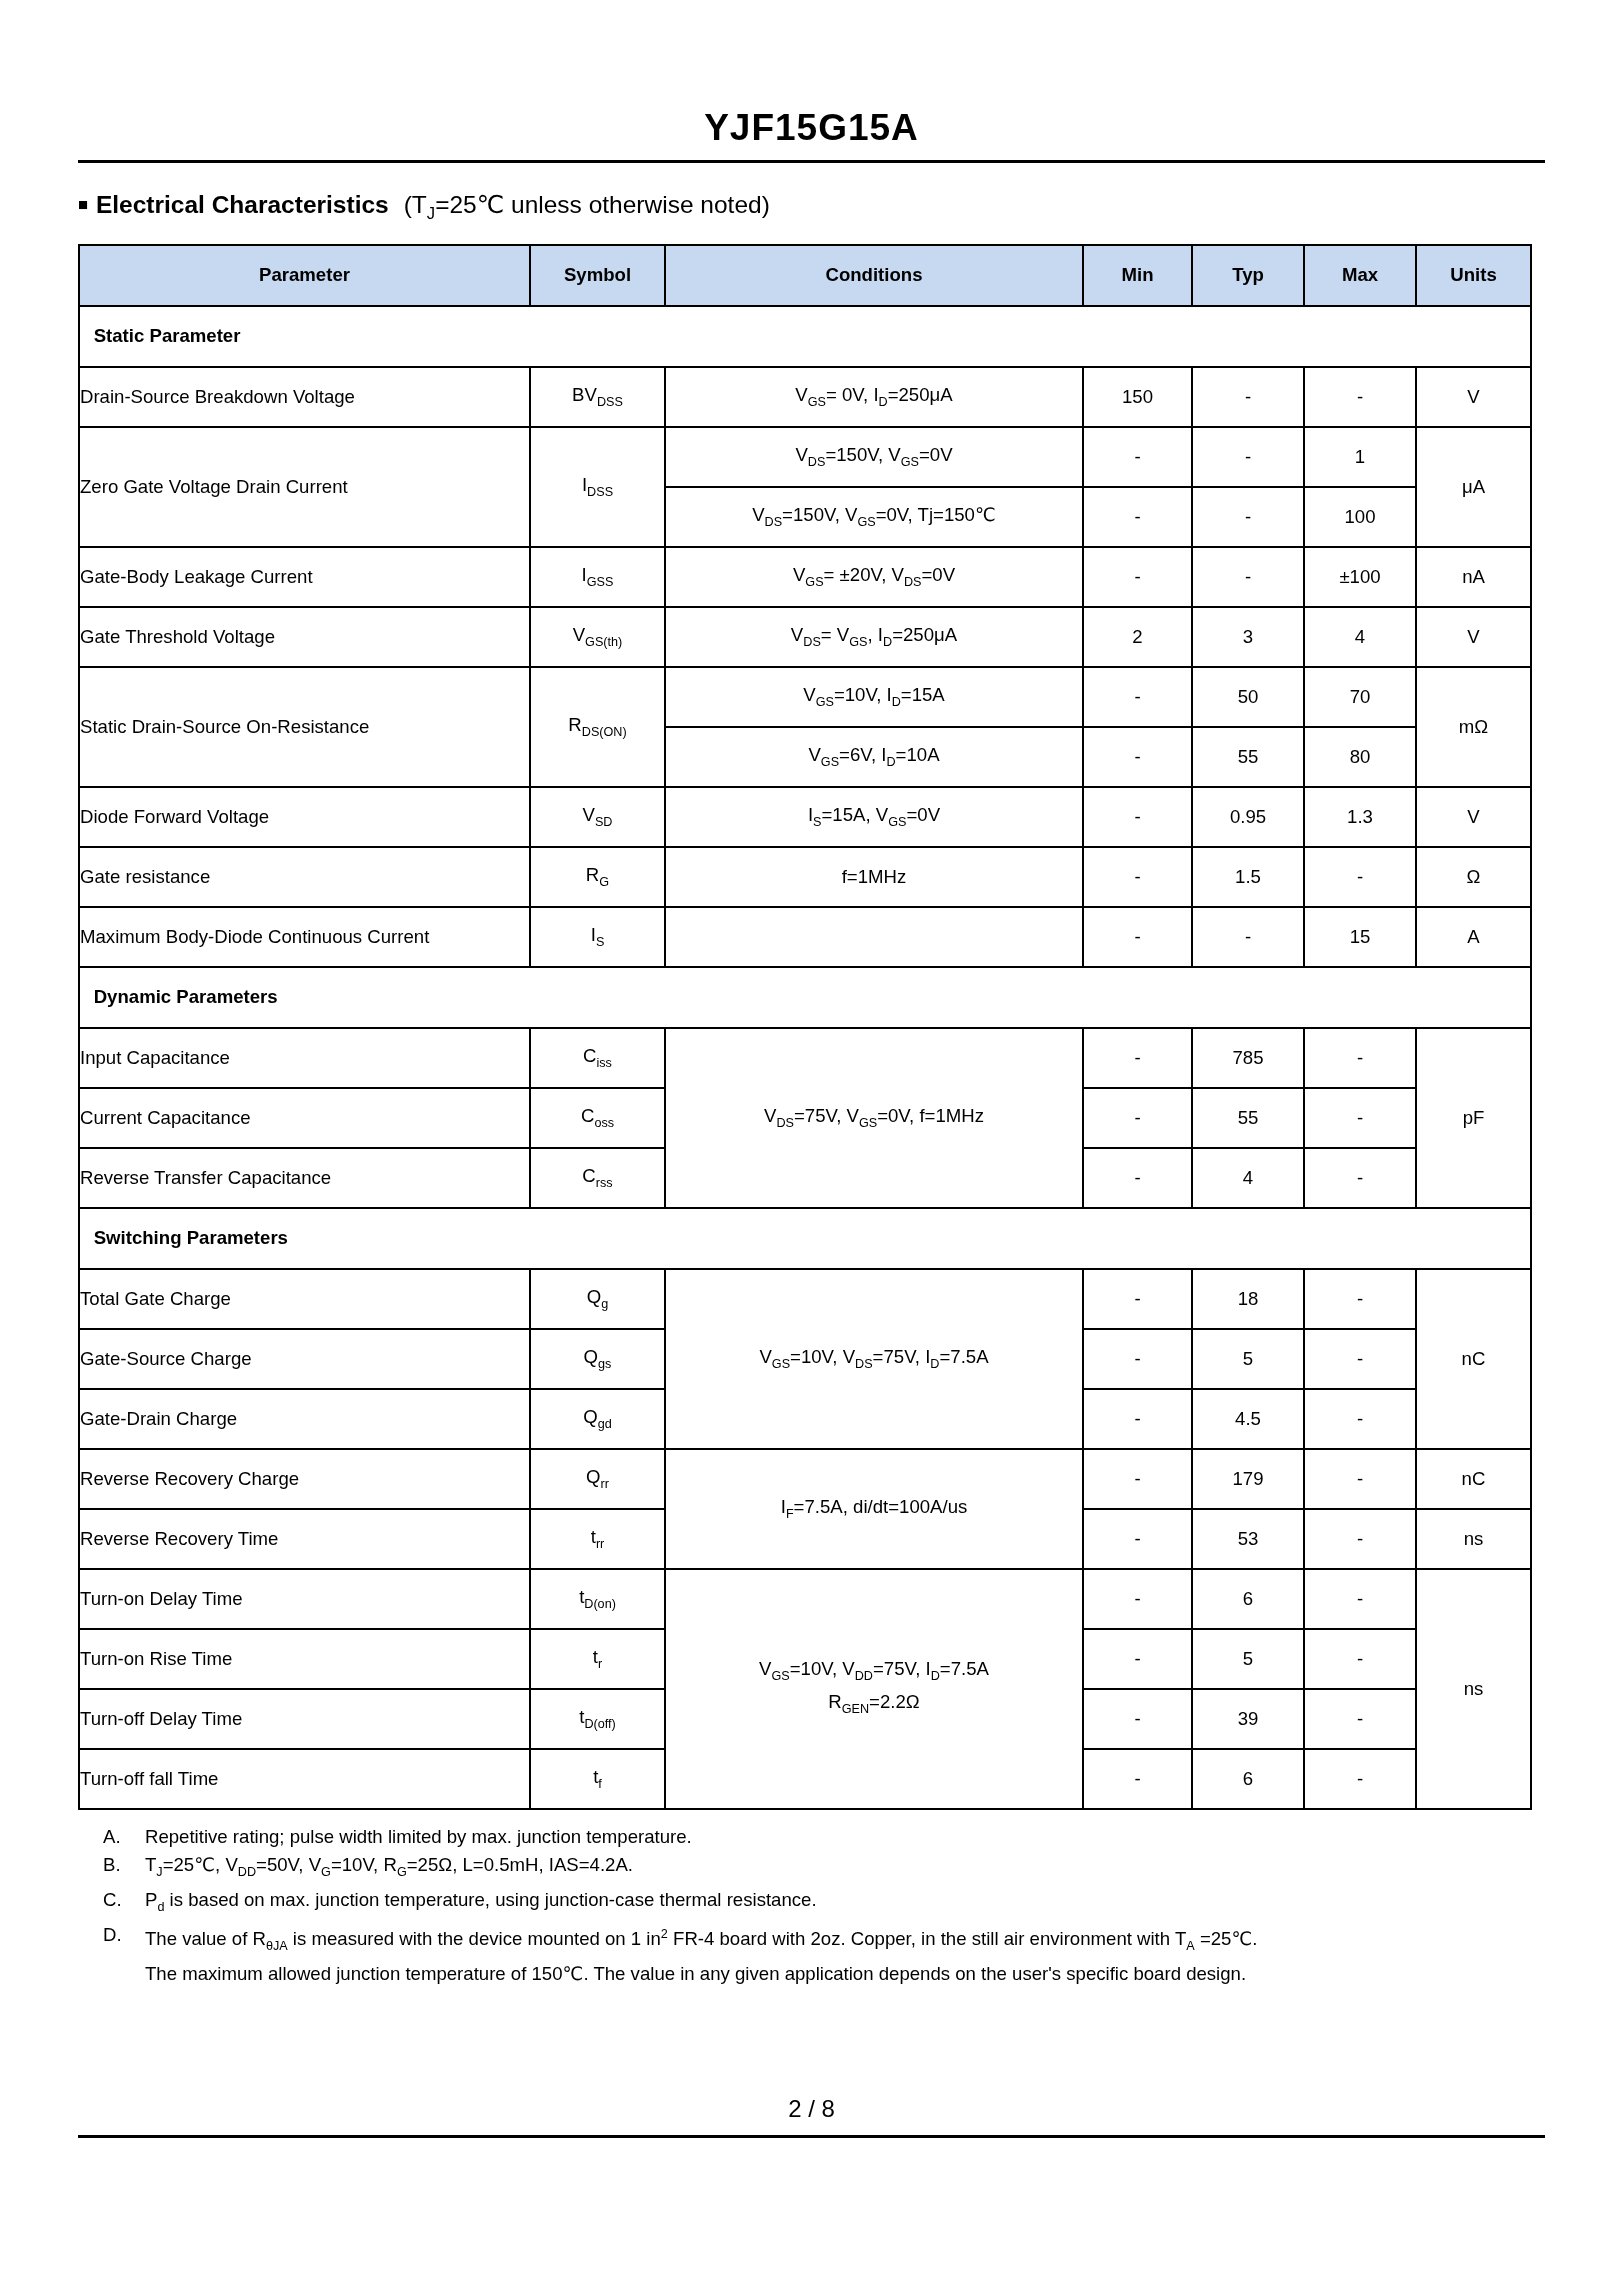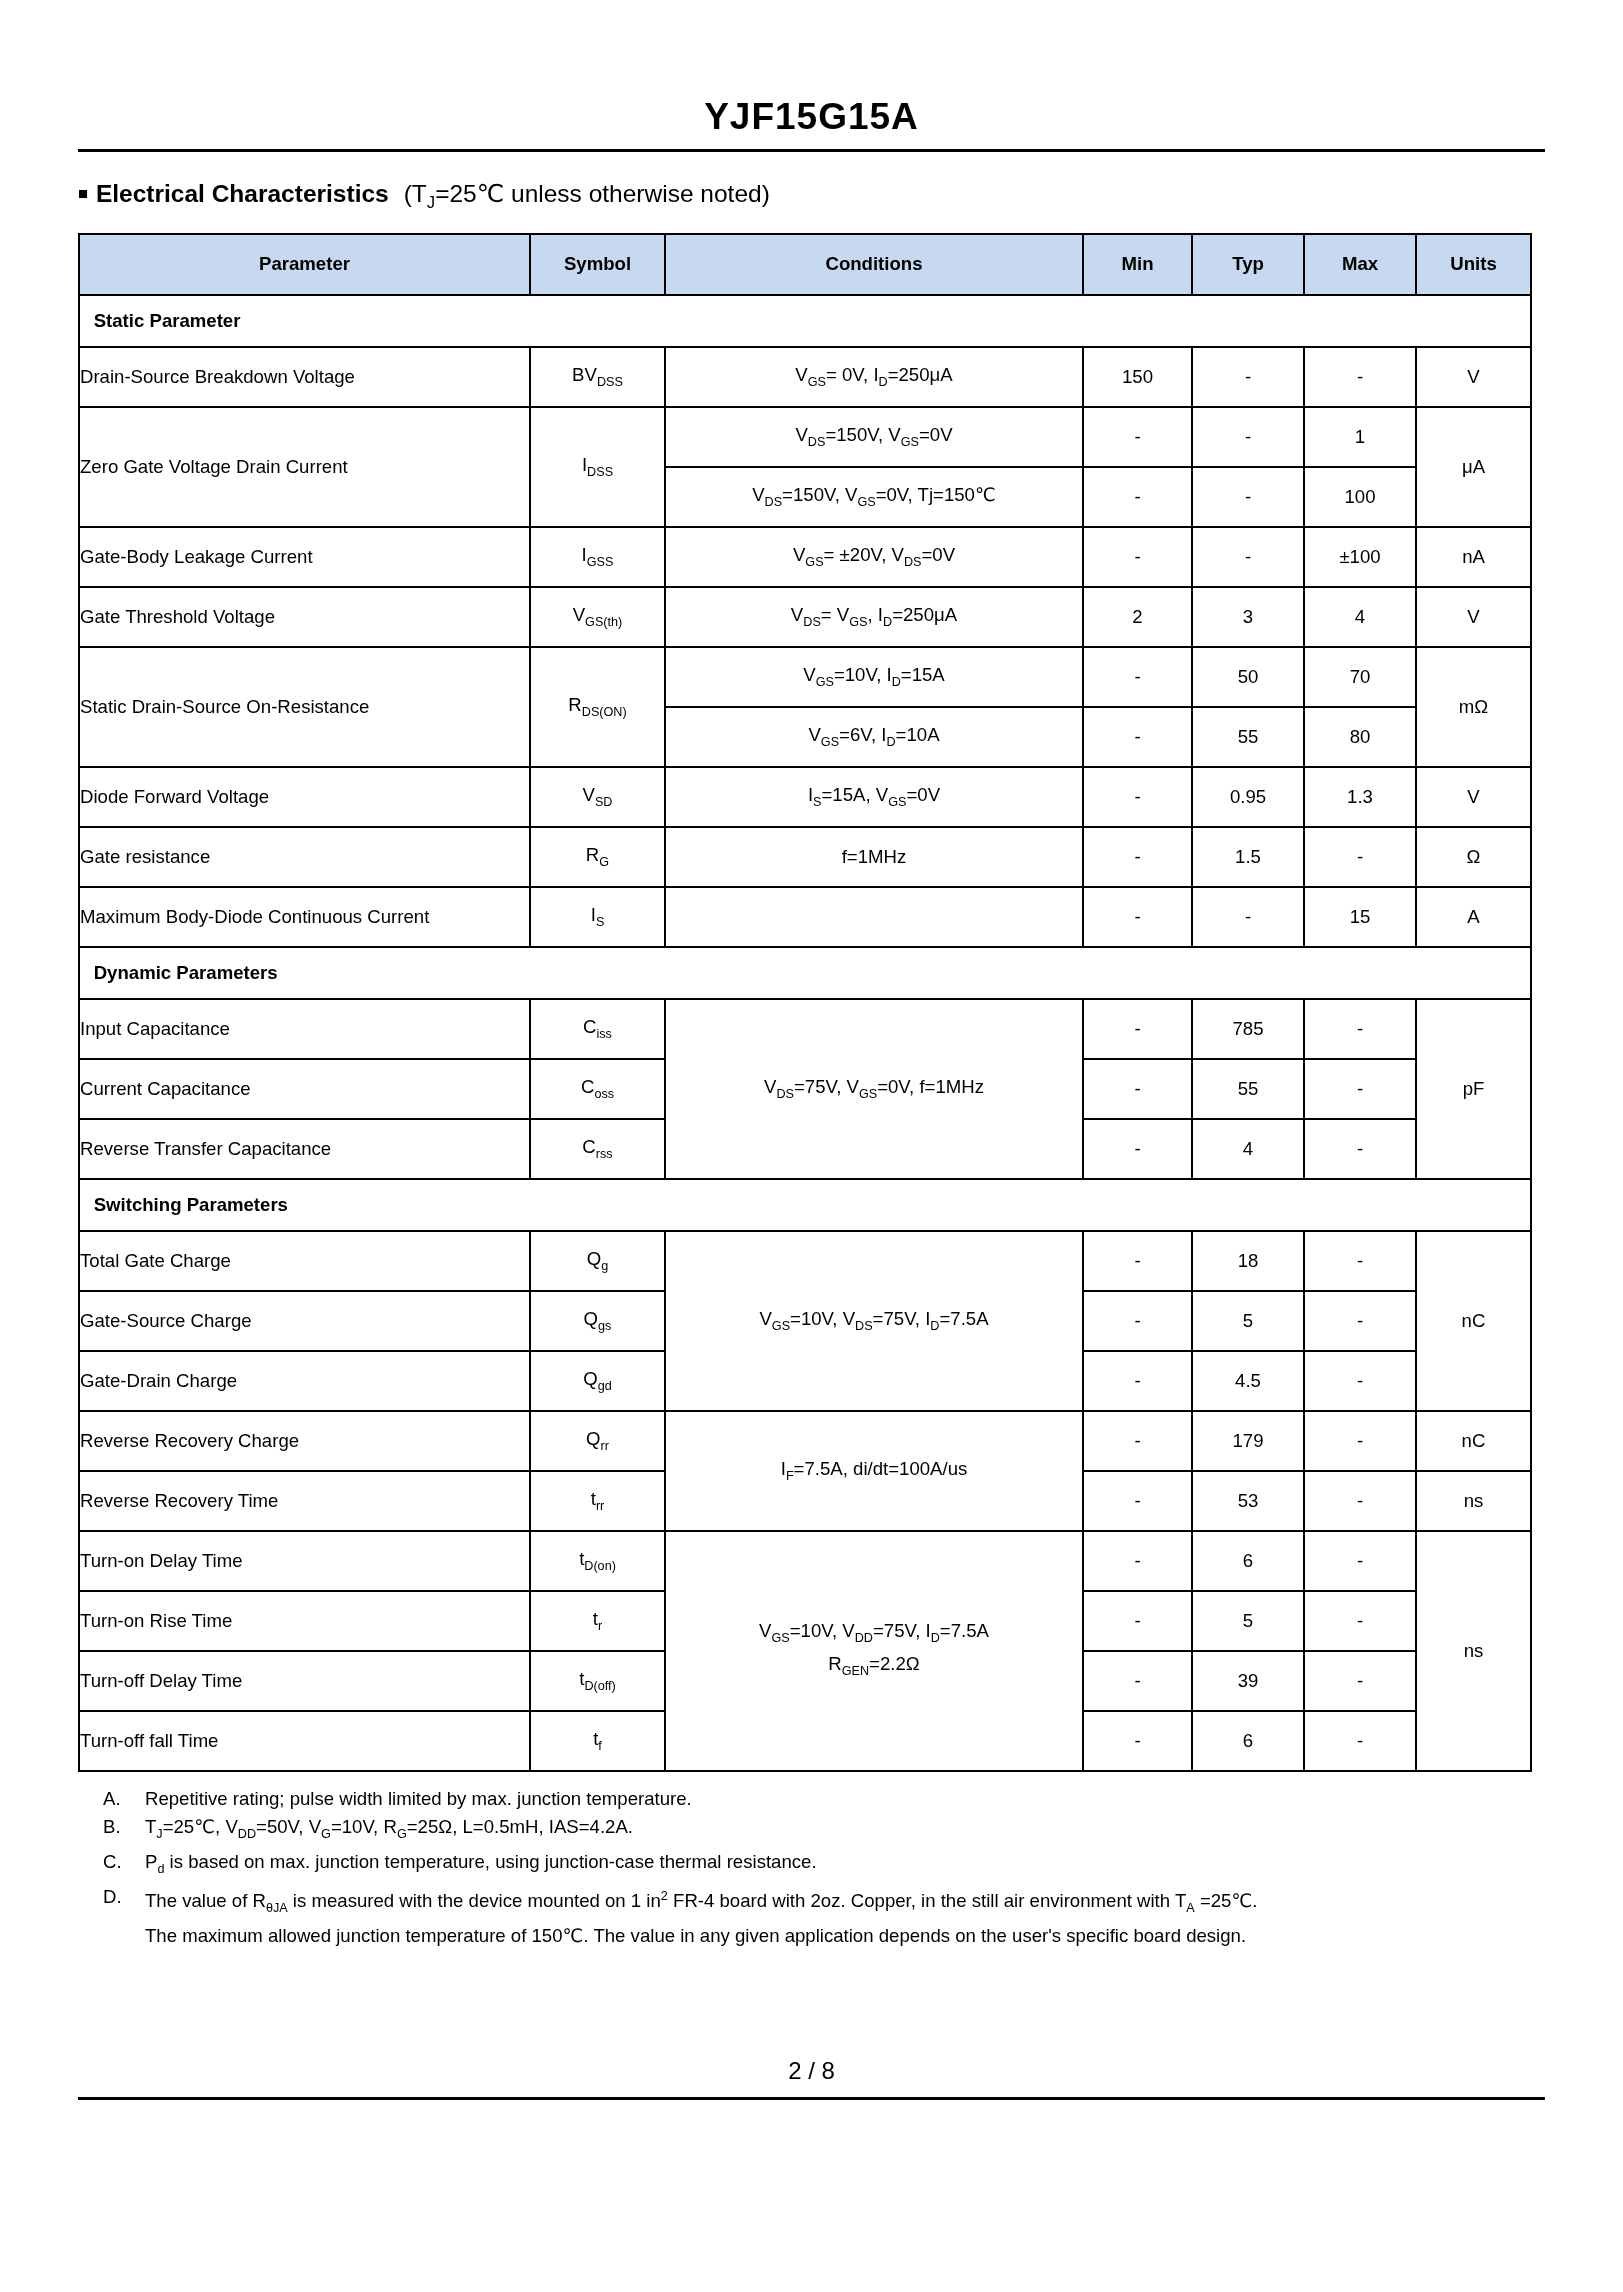--- a/index.html
+++ b/index.html
@@ -7,21 +7,21 @@
   .page {
     position: relative;
     width: 1623px;
     height: 2293px;
     background: #ffffff;
     color: #000000;
     font-family: "Liberation Sans", "DejaVu Sans", sans-serif;
     overflow: hidden;
   }
   .doc-title {
-    margin: 0;
+    margin: 11px;
     padding-top: 96px;
     text-align: center;
     font-size: 37px;
     line-height: 41px;
     font-weight: 700;
     letter-spacing: 1px;
   }
   .title-rule {
     margin: 11.8px 78px 0 78px;
     border-top: 3.9px solid #000;
@@ -38,21 +38,21 @@
   .section-heading .cond { font-weight: 400; margin-left: 15px; }
 
   .char-table {
     margin: 15.7px 78px 0 78px;
     width: 1451px;
     border-collapse: collapse;
     table-layout: fixed;
     border: 2.9px solid #000;
   }
   .char-table tr.head { height: 61px; }
-  .char-table tr.sec  { height: 52px; border-radius: 28px; }
+  .char-table tr.sec  { height: 61px; border-radius: 28px; }
   .char-table tr.data { height: 60px; }
   .char-table th, .char-table td {
     border-left: 2px solid #000;
     border-right: 2px solid #000;
     border-top: 2.9px solid #000;
     border-bottom: 2.9px solid #000;
     font-size: 18.6px;
     vertical-align: middle;
     padding: 0;
     overflow: hidden;

